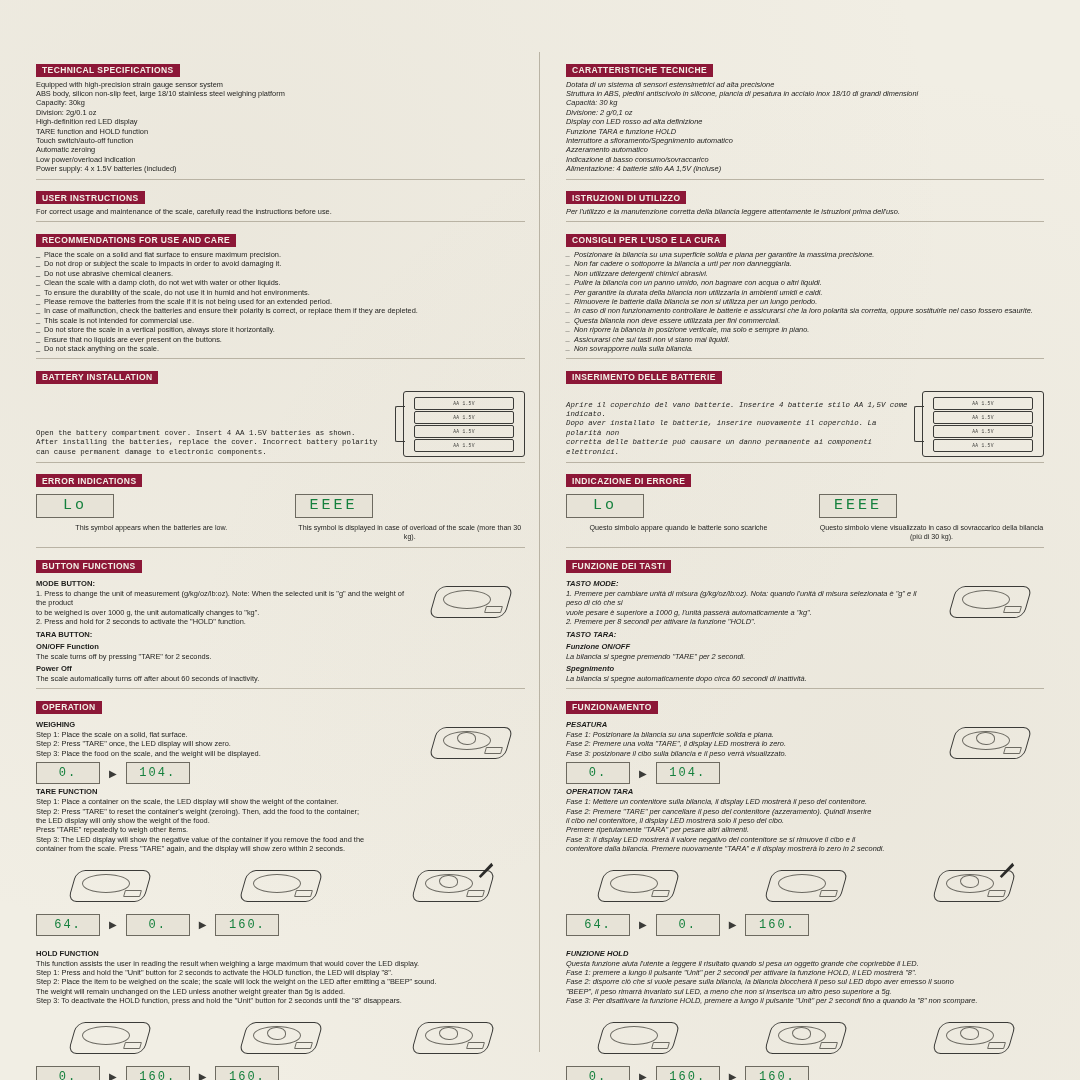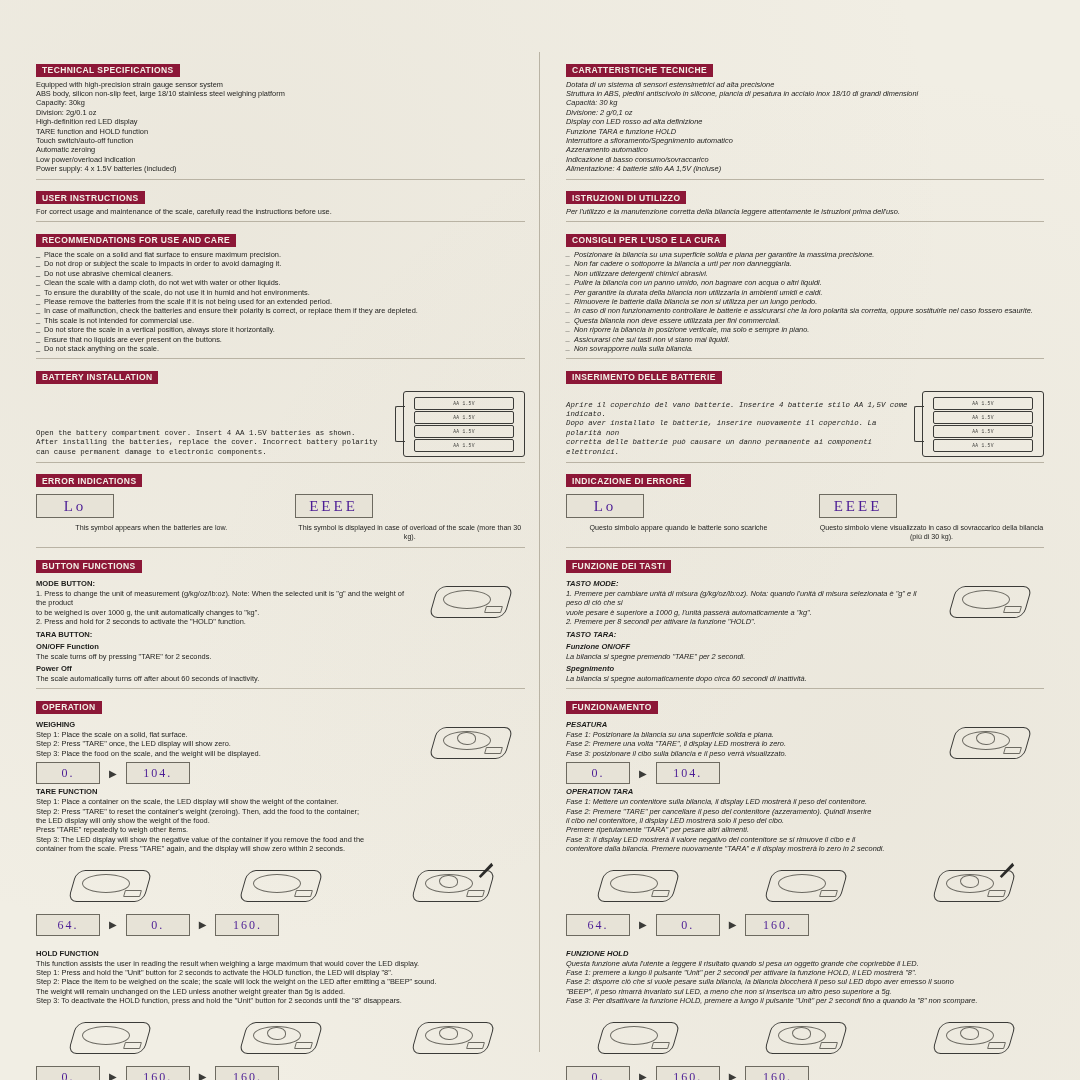--- a/index.html
+++ b/index.html
@@ -96,23 +96,23 @@
   .batt .c1{top:5px}.batt .c2{top:19px}.batt .c3{top:33px}.batt .c4{top:47px}
   .batt:before{
     content:"";position:absolute;left:-9px;top:14px;width:9px;height:34px;
     border:1px solid #3b3b38;border-right:0;border-radius:2px 0 0 2px;
   }
 
   
   .lcd{
     border:1px solid #6d6a60;
     background:#e7e3d7;
-    font-family:Liberation Serif, serif;
+    font-family:Liberation Mono, monospace;
     font-size:15px;
-    color:#4c1d95;
+    color:#15803d;
     letter-spacing:3px;
     padding:3px 10px;
     display:inline-block;
     min-width:56px;
     text-align:center;
     line-height:16px;
   }
   .lcd.small{font-size:12px;min-width:46px;padding:2px 8px;letter-spacing:2px;}
   .err-row{display:flex;gap:28px;margin-top:4px;}
   .err-col{width:48%;}

